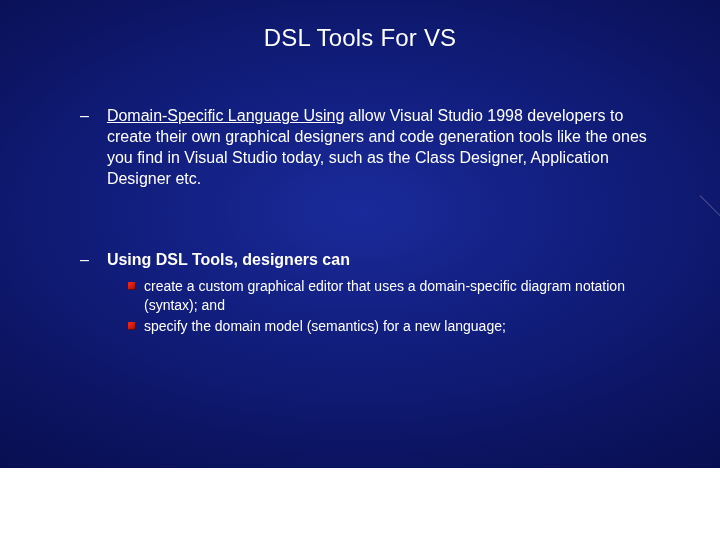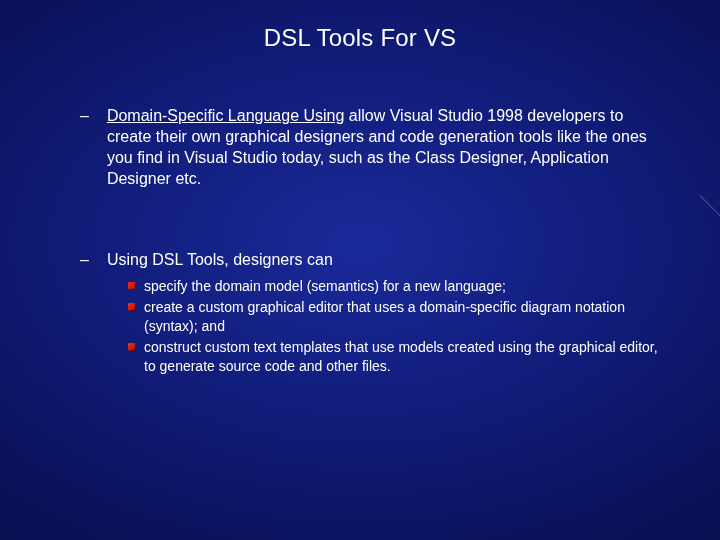--- a/index.html
+++ b/index.html
@@ -5,21 +5,21 @@
   html, body {
     margin: 0;
     padding: 0;
     width: 720px;
     height: 540px;
     overflow: hidden;
     font-family: Arial, Helvetica, sans-serif;
   }
   .slide {
     width: 720px;
-    height: 540px;
+    height: 468px;
     background: radial-gradient(ellipse 110% 95% at 50% 45%, #1a2a9a 0%, #101c78 35%, #0a1158 65%, #050a3c 100%);
     position: relative;
     color: #ffffff;
     box-sizing: border-box;
   }
   .corner-accent {
     position: absolute;
     right: -40px;
     top: 220px;
     width: 120px;
@@ -65,21 +65,21 @@
     text-decoration: underline;
   }
   .item2 {
     display: flex;
     gap: 18px;
     margin-bottom: 6px;
   }
   .p2 {
     font-size: 16px;
     line-height: 1.35;
-    font-weight: 400;
+    font-weight: 700;
   }
   .sublist {
     margin-left: 48px;
   }
   .subitem {
     display: flex;
     gap: 8px;
     font-size: 14px;
     line-height: 1.35;
     margin-bottom: 2px;
@@ -112,26 +112,22 @@
     </div>
 
     <div class="item2">
       <div class="dash">–</div>
       <div class="p2">Using DSL Tools, designers can</div>
     </div>
 
     <div class="sublist">
       <div class="subitem">
         <div class="bullet"></div>
-        <div>specify the domain model (semantics) for a new language;</div>
-      </div>
-      <div class="subitem">
-        <div class="bullet"></div>
         <div>create a custom graphical editor that uses a domain-specific diagram notation (syntax); and</div>
       </div>
       <div class="subitem">
         <div class="bullet"></div>
-        <div>construct custom text templates that use models created using the graphical editor, to generate source code and other files.</div>
+        <div>specify the domain model (semantics) for a new language;</div>
       </div>
     </div>
 
   </div>
 </div>
 
 </body></html>

